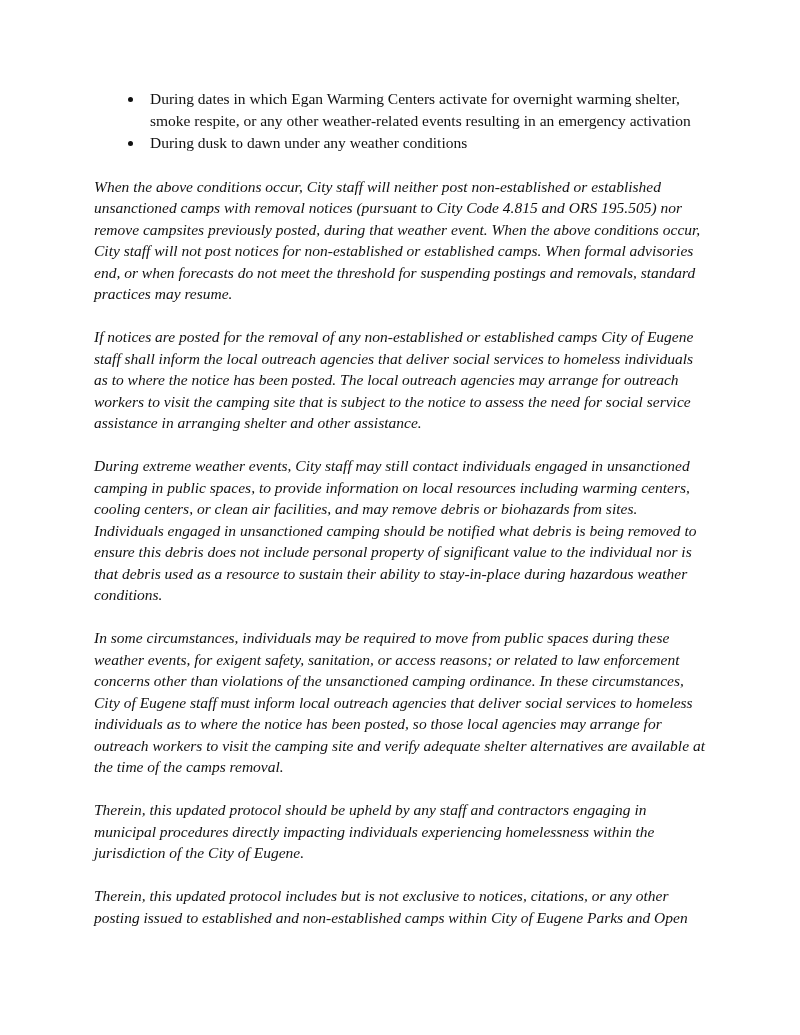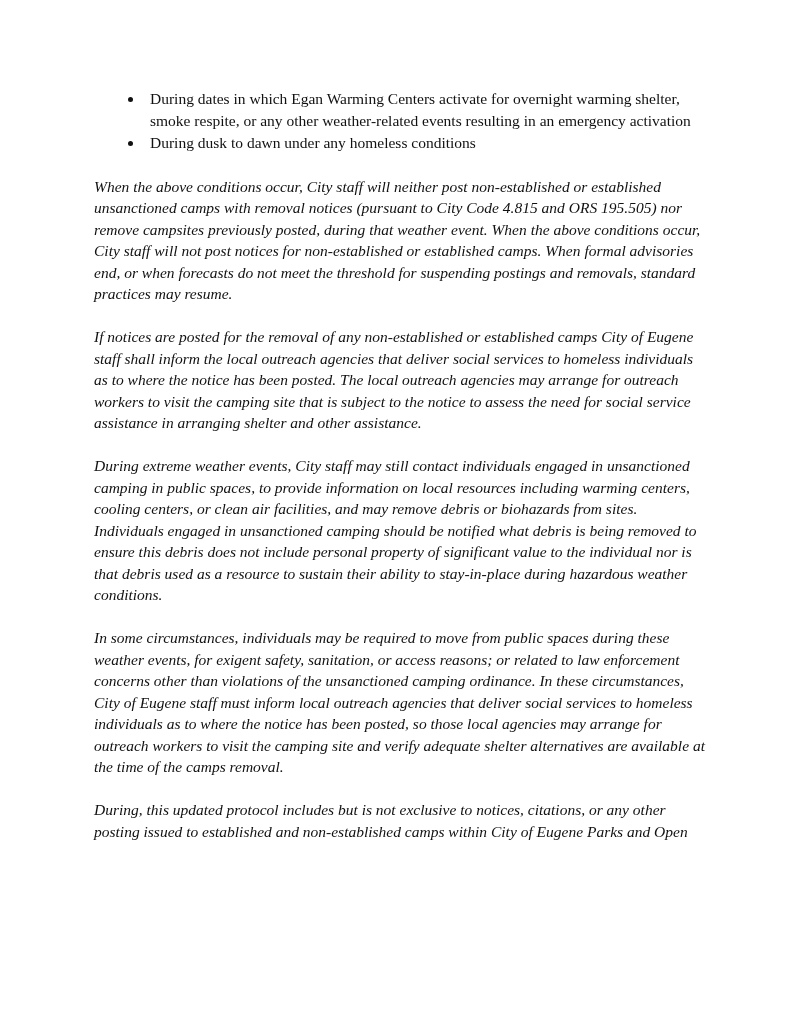--- a/index.html
+++ b/index.html
@@ -44,28 +44,29 @@
     overflow: hidden;
   }
 </style>
 </head>
 <body>
 
 <div class="page doc-text">
 
   <ul class="bullet-list">
     <li>During dates in which Egan Warming Centers activate for overnight warming shelter, smoke respite, or any other weather-related events resulting in an emergency activation</li>
-    <li>During dusk to dawn under any homeless conditions</li>
+    <li>During dusk to dawn under any weather conditions</li>
   </ul>
 
   <p class="doc-paragraph">When the above conditions occur, City staff will neither post non-established or established unsanctioned camps with removal notices (pursuant to City Code 4.815 and ORS 195.505) nor remove campsites previously posted, during that weather event. When the above conditions occur, City staff will not post notices for non-established or established camps. When formal advisories end, or when forecasts do not meet the threshold for suspending postings and removals, standard practices may resume.</p>
 
   <p class="doc-paragraph">If notices are posted for the removal of any non-established or established camps City of Eugene staff shall inform the local outreach agencies that deliver social services to homeless individuals as to where the notice has been posted. The local outreach agencies may arrange for outreach workers to visit the camping site that is subject to the notice to assess the need for social service assistance in arranging shelter and other assistance.</p>
 
   <p class="doc-paragraph">During extreme weather events, City staff may still contact individuals engaged in unsanctioned camping in public spaces, to provide information on local resources including warming centers, cooling centers, or clean air facilities, and may remove debris or biohazards from sites. Individuals engaged in unsanctioned camping should be notified what debris is being removed to ensure this debris does not include personal property of significant value to the individual nor is that debris used as a resource to sustain their ability to stay-in-place during hazardous weather conditions.</p>
 
   <p class="doc-paragraph">In some circumstances, individuals may be required to move from public spaces during these weather events, for exigent safety, sanitation, or access reasons; or related to law enforcement concerns other than violations of the unsanctioned camping ordinance. In these circumstances, City of Eugene staff must inform local outreach agencies that deliver social services to homeless individuals as to where the notice has been posted, so those local agencies may arrange for outreach workers to visit the camping site and verify adequate shelter alternatives are available at the time of the camps removal.</p>
 
 
+  <p class="doc-paragraph">Therein, this updated protocol should be upheld by any staff and contractors engaging in municipal procedures directly impacting individuals experiencing homelessness within the jurisdiction of the City of Eugene.</p>
 
-  <p class="doc-paragraph">During, this updated protocol includes but is not exclusive to notices, citations, or any other posting issued to established and non-established camps within City of Eugene Parks and Open</p>
+  <p class="doc-paragraph">Therein, this updated protocol includes but is not exclusive to notices, citations, or any other posting issued to established and non-established camps within City of Eugene Parks and Open</p>
 
 </div>
 
 </body></html>

